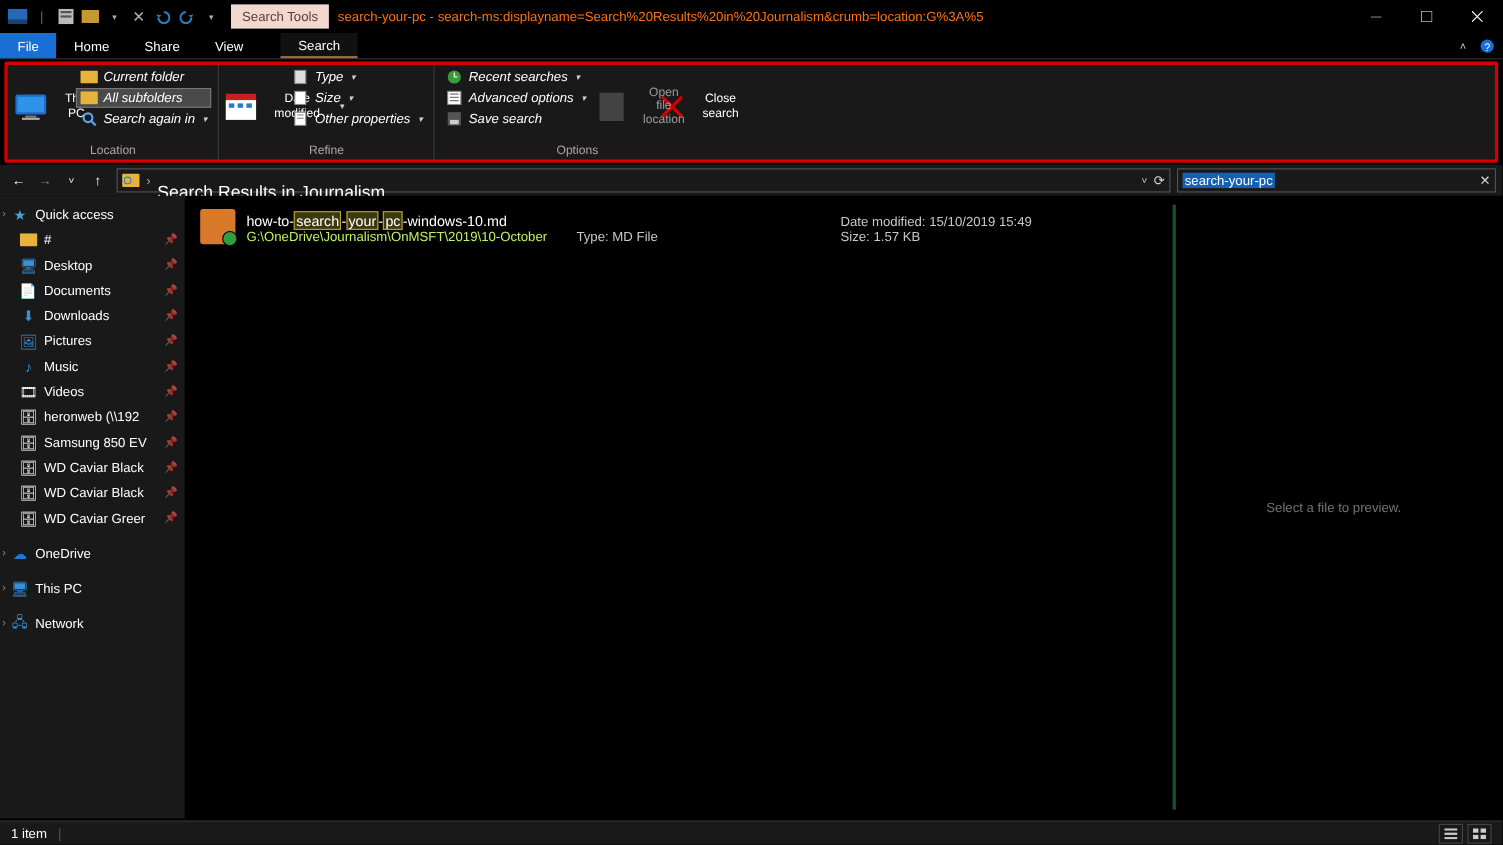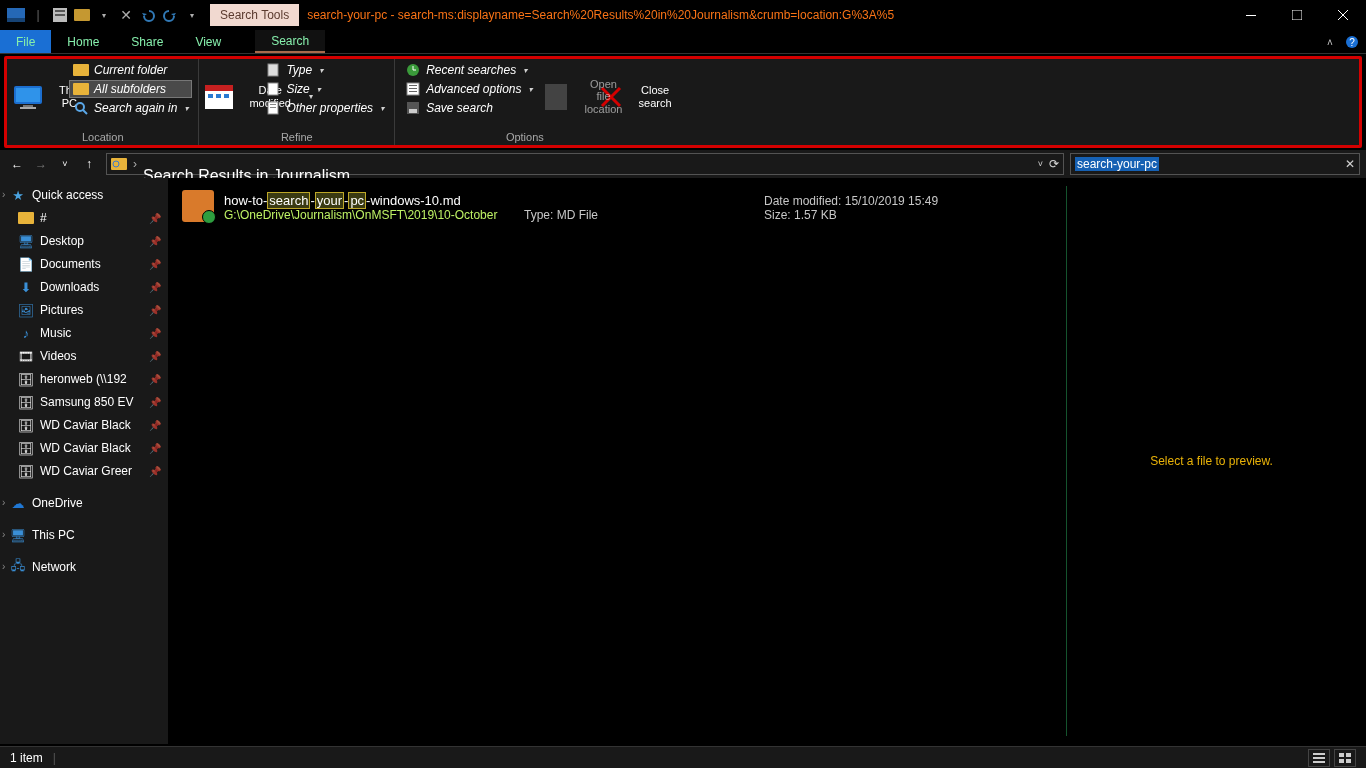--- a/index.html
+++ b/index.html
@@ -9,21 +9,21 @@
 .titlebar { height: 30px; background: #000; display: flex; align-items: center; }
 .titlebar-left { display: flex; align-items: center; gap: 2px; padding-left: 6px; }
 .qat-btn { width: 20px; height: 20px; display: flex; align-items: center; justify-content: center; opacity: 0.85; }
 .titlebar-tab { background: #f1d9d0; color: #5b3b2f; padding: 4px 10px; margin-left: 8px; font-size: 12px; height: 22px; display: flex; align-items: center; }
 .titlebar-text { color: #f97316; margin-left: 8px; font-size: 12px; white-space: nowrap; overflow: hidden; flex: 1; }
 .win-controls { display: flex; margin-left: auto; }
 .win-btn { width: 46px; height: 30px; display: flex; align-items: center; justify-content: center; color: #fff; }
 
 
 .tab-row { height: 24px; background: #000; display: flex; align-items: stretch; border-bottom: 1px solid #333; position: relative; }
-.tab-row .tab { padding: 0 16px; display: flex; align-items: center; font-size: 12px; color: #86efac; }
+.tab-row .tab { padding: 0 16px; display: flex; align-items: center; font-size: 12px; color: #ffffff; }
 .tab-row .tab.file { background: #1a6fd4; }
 .tab-row .tab.active { background: #111; border-bottom: 2px solid #a86a4c; }
 .tab-row .help { position: absolute; right: 4px; top: 2px; display: flex; gap: 2px; }
 .hbtn { width: 20px; height: 20px; display: flex; align-items: center; justify-content: center; }
 
 
 .ribbon { height: 92px; background: #191919; border: 3px solid #d40000; border-radius: 2px; margin: 2px 4px 2px 4px; display: flex; position: relative; }
 .rgroup { border-right: 1px solid #3a3a3a; display: flex; flex-direction: column; padding: 2px 6px 0 6px; }
 .rgroup-body { flex: 1; display: flex; gap: 6px; }
 .rgroup-label { text-align: center; font-size: 11px; color: #a8a8a8; padding: 1px 0 2px; }
@@ -61,21 +61,21 @@
 .results { flex: 1; }
 .result-row { display: flex; align-items: flex-end; gap: 10px; padding: 4px; }
 .result-row .fic { width: 32px; height: 32px; background: #d97a2b; border-radius: 3px; position: relative; }
 .result-row .fic::after { content: ""; position: absolute; right: -2px; bottom: -2px; width: 12px; height: 12px; background: #2e9e3f; border-radius: 50%; border: 1px solid #000; }
 .rcol1 { width: 290px; }
 .rtitle { font-size: 13px; }
 .rtitle .hl { border: 1px solid #bda728; background: #3a3a12; padding: 0 1px; }
 .rpath { color: #bef264; font-size: 12px; }
 .rcol2 { width: 230px; color: #c7c7c7; }
 .rcol3 { width: 200px; color: #c7c7c7; }
-.preview { width: 290px; border-left: 1px solid #14532d; display: flex; align-items: center; justify-content: center; color: #eab308; font-size: 12px; }
+.preview { width: 290px; border-left: 3px solid #14532d; display: flex; align-items: center; justify-content: center; color: #737373; font-size: 12px; }
 
 .statusbar { position: absolute; bottom: 0; left: 0; right: 0; height: 22px; background: #191919; border-top: 1px solid #333; display: flex; align-items: center; padding: 0 10px; font-size: 12px; }
 .statusbar .vbtns { margin-left: auto; display: flex; gap: 4px; }
 .vbtn { width: 22px; height: 18px; border: 1px solid #444; display: flex; align-items: center; justify-content: center; }
 
 svg { display: block; }
 </style>
 </head>
 <body>
 

